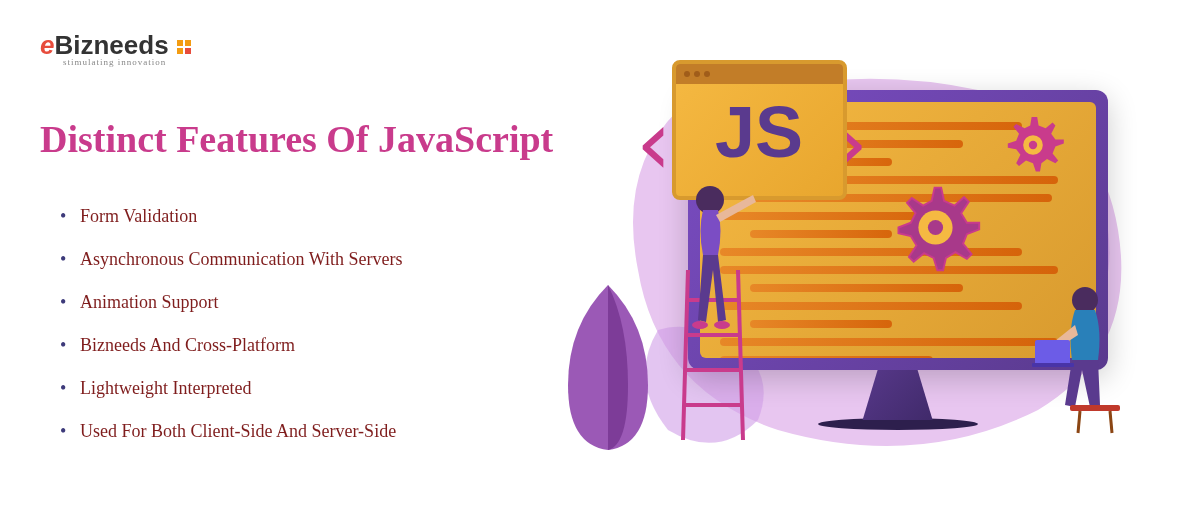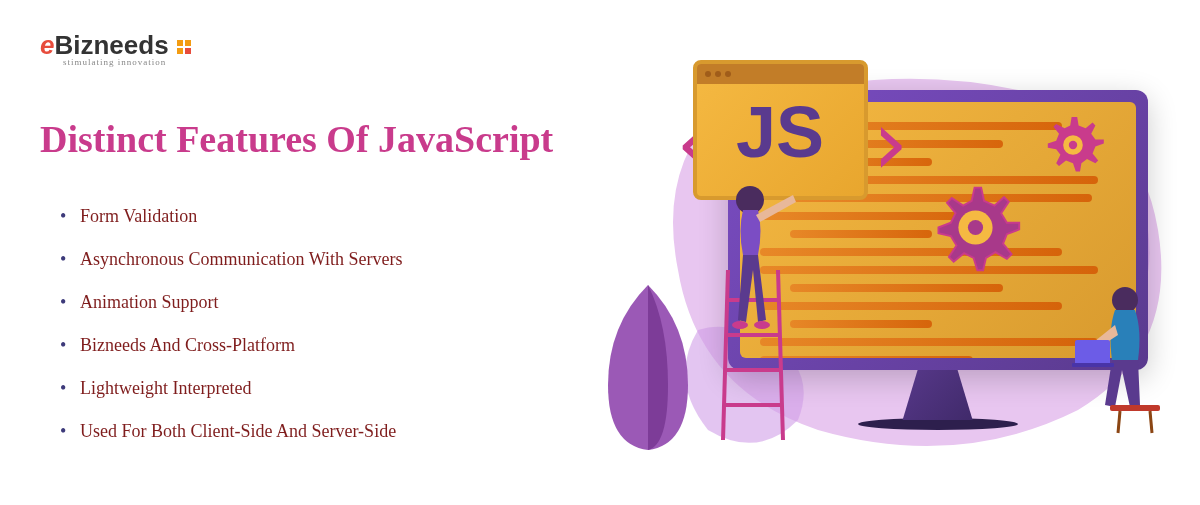--- a/index.html
+++ b/index.html
@@ -15,21 +15,20 @@
       font-family: Georgia, 'Times New Roman', serif;
       position: relative;
       overflow: hidden;
     }
     
     .container {
       display: flex;
       width: 100%;
       height: 100%;
       padding: 20px 40px;
-      gap: 40px;
     }
     
     .left-section {
       flex: 0 0 48%;
       padding-top: 10px;
     }
     
     .logo {
       display: flex;
       align-items: center;
@@ -200,20 +199,21 @@
       z-index: 10;
     }
     
     .js-window {
       width: 100%;
       height: 100%;
       background: linear-gradient(135deg, #f5b942, #e8a62e);
       border: 4px solid #d89a2e;
       border-radius: 8px;
       position: relative;
+      margin-left: 19px;
     }
     
     .js-titlebar {
       height: 20px;
       background: #c27d28;
       border-radius: 4px 4px 0 0;
       display: flex;
       align-items: center;
       padding: 0 8px;
       gap: 4px;

